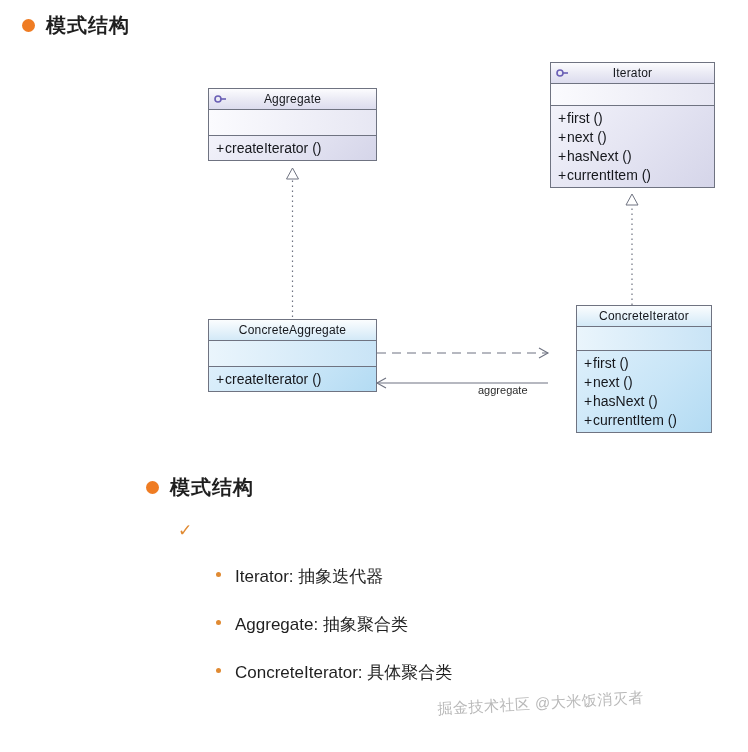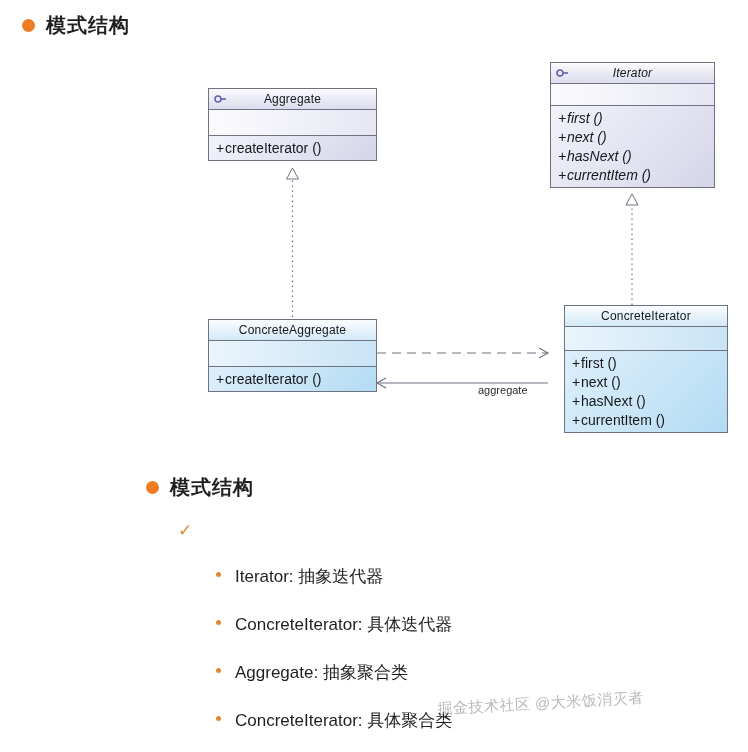--- a/index.html
+++ b/index.html
@@ -120,23 +120,23 @@
   }
   .box-blue .uml-empty {
     background: linear-gradient(to right, #eaf5fc 0%, #c9e4f6 100%);
   }
   .box-blue .uml-methods {
     background: linear-gradient(135deg, #ddeffb 0%, #c8e5f7 55%, #b3dbf3 100%);
   }
 
   
   #box-aggregate          { left: 208px; top: 38px;  width: 169px; }
-  #box-iterator           { left: 550px; top: 12px;  width: 165px; font-style: italic; }
+  #box-iterator           { left: 550px; top: 12px;  width: 165px; }
   #box-concrete-aggregate { left: 208px; top: 269px; width: 169px; }
-  #box-concrete-iterator  { left: 564px; top: 255px; width: 164px; }
+  #box-concrete-iterator  { left: 576px; top: 255px; width: 136px; }
 
   #box-aggregate .uml-empty          { height: 26px; }
   #box-concrete-aggregate .uml-empty { height: 26px; }
   #box-iterator .uml-empty           { height: 22px; }
   #box-concrete-iterator .uml-empty  { height: 24px; }
 
   .edge-label {
     position: absolute;
     font-size: 11px;
     color: #2b2b2b;
@@ -322,24 +322,20 @@
   <span class="check-mark">✓</span>
 </div>
 
 <div id="role-list">
   <div class="role-item">
     <span class="role-dot"></span>
     <span class="role-text">Iterator: 抽象迭代器</span>
   </div>
   <div class="role-item">
     <span class="role-dot"></span>
-    <span class="role-text">ConcreteIterator: 具体迭代器</span>
-  </div>
-  <div class="role-item">
-    <span class="role-dot"></span>
     <span class="role-text">Aggregate: 抽象聚合类</span>
   </div>
   <div class="role-item">
     <span class="role-dot"></span>
     <span class="role-text">ConcreteIterator: 具体聚合类</span>
   </div>
 </div>
 
 <div id="watermark">掘金技术社区 @大米饭消灭者</div>
 

